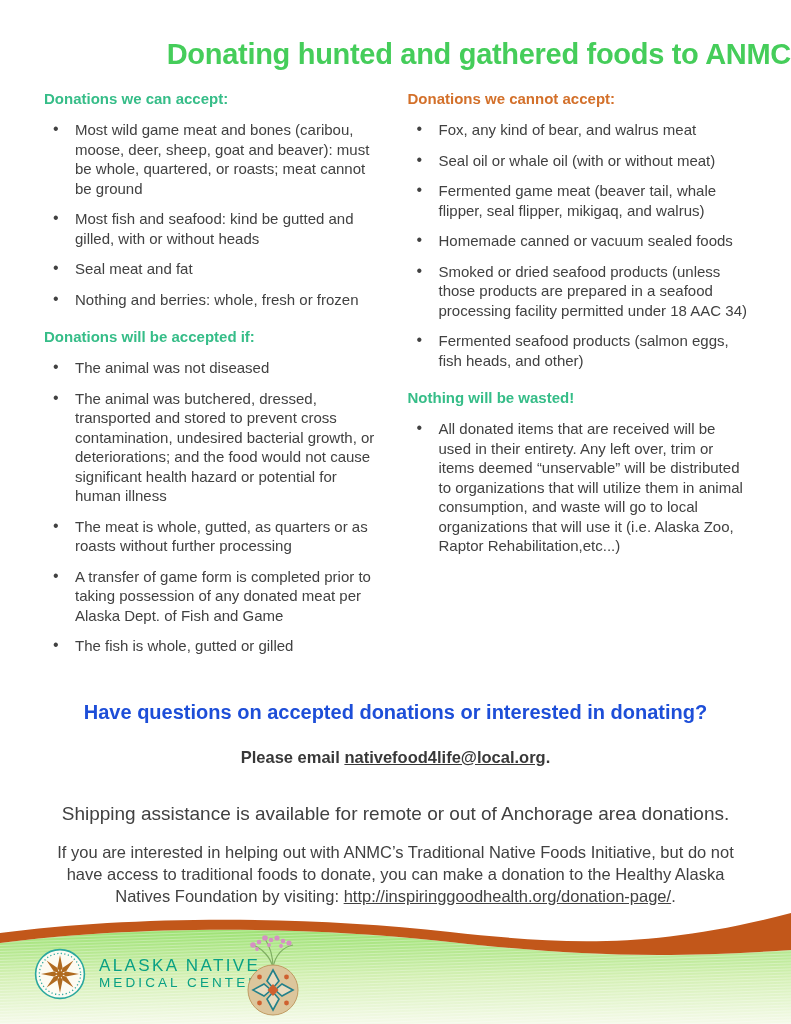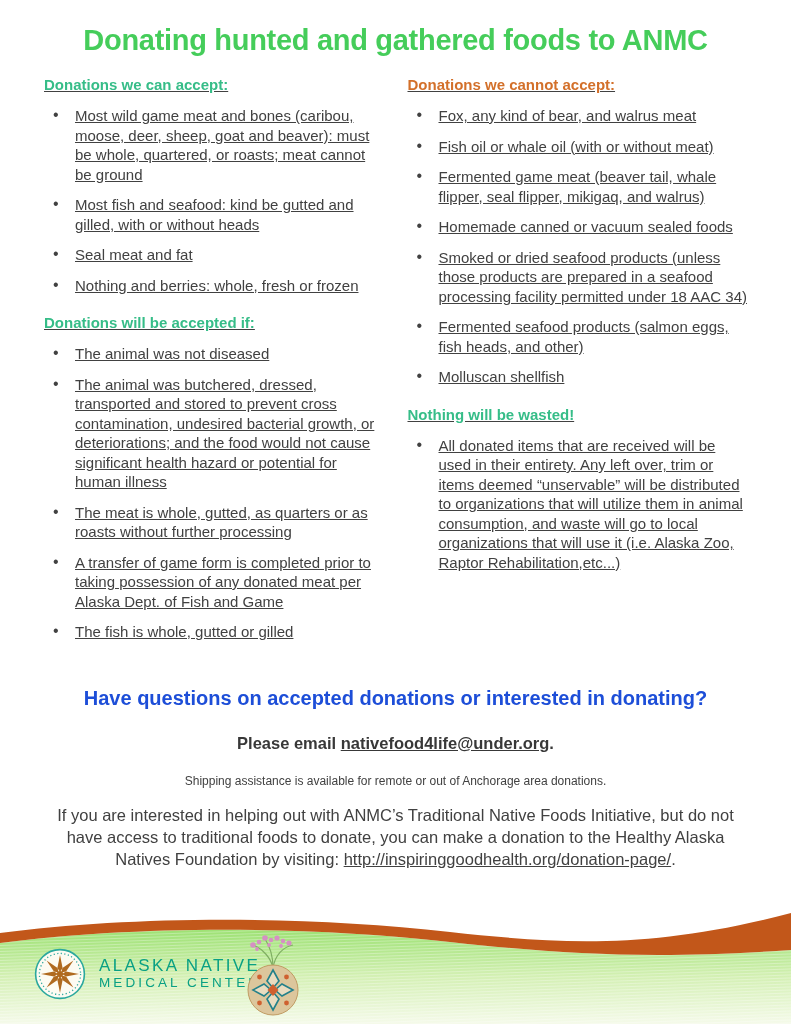--- a/index.html
+++ b/index.html
@@ -7,37 +7,36 @@
   .page {
     width: 791px; height: 1024px;
     margin: 0 auto;
     position: relative;
     background: #ffffff;
     overflow: hidden;
     font-family: "Liberation Sans", "DejaVu Sans", sans-serif;
     color: #414141;
   }
   .page-title {
-    margin: 0; padding-top: 24px;
-    text-align: center;
+    margin: 0; padding-top: 38px;
+    text-align: right;
     font-size: 29px; font-weight: bold;
     letter-spacing: -0.3px;
     color: #45cd5a;
   }
   .intro {
     margin: 13px 44px 0 44px;
     font-size: 16.5px; line-height: 1.35;
     color: #414141;
   }
   .columns {
     display: flex;
     padding: 0 44px;
     gap: 24px;
     align-items: flex-start;
-    text-decoration: underline;
   }
   .col { flex: 1 1 0; }
   .sec-heading {
     font-size: 15px; font-weight: bold;
     margin: 19px 0 13px 0;
   }
   .sec-heading.first { margin-top: 19px; }
   .sec-heading.later { }
   .teal   { color: #36bd88; }
   .orange { color: #d3702a; }
@@ -61,21 +60,21 @@
   .cta-question {
     font-size: 20px; font-weight: bold;
     color: #1d4ed8;
   }
   .cta-email {
     margin-top: 24px;
     font-size: 16.5px; font-weight: bold;
     color: #383838;
   }
   .cta-email a { color: inherit; text-decoration: underline; }
-  .cta-shipping { margin-top: 21px; font-size: 12px; }
+  .cta-shipping { margin-top: 36px; font-size: 19px; }
   .cta-donate {
     margin: 16px auto 0 auto;
     width: 706px;
     font-size: 16.5px; line-height: 1.35;
   }
   .cta-donate a { color: inherit; text-decoration: underline; }
   .footer {
     position: absolute; left: 0; bottom: 0;
     width: 791px; height: 116px;
   }
@@ -116,40 +115,39 @@
         <li>The meat is whole, gutted, as quarters or as roasts without further processing</li>
         <li>A transfer of game form is completed prior to taking possession of any donated meat per Alaska Dept. of Fish and Game</li>
         <li>The fish is whole, gutted or gilled</li>
       </ul>
     </div>
 
     <div class="col">
       <div class="sec-heading first orange">Donations we cannot accept:</div>
       <ul class="bullets">
         <li>Fox, any kind of bear, and walrus meat</li>
-        <li>Fish oil or whale oil (with or without meat)</li>
+        <li>Seal oil or whale oil (with or without meat)</li>
         <li>Fermented game meat (beaver tail, whale flipper, seal flipper, mikigaq, and walrus)</li>
         <li>Homemade canned or vacuum sealed foods</li>
         <li>Smoked or dried seafood products (unless those products are prepared in a seafood processing facility permitted under 18 AAC 34)</li>
         <li>Fermented seafood products (salmon eggs, fish heads, and other)</li>
-        <li>Molluscan shellfish</li>
       </ul>
 
       <div class="sec-heading later teal">Nothing will be wasted!</div>
       <ul class="bullets">
         <li>All donated items that are received will be used in their entirety. Any left over, trim or items deemed “unservable” will be distributed to organizations that will utilize them in animal consumption, and waste will go to local organizations that will use it (i.e. Alaska Zoo, Raptor Rehabilitation,etc...)</li>
       </ul>
     </div>
 
   </div>
 
   <div class="cta">
     <div class="cta-question">Have questions on accepted donations or interested in donating?</div>
     <div class="cta-email">
-      <span>Please email </span><a href="#">nativefood4life@under.org</a><span>.</span>
+      <span>Please email </span><a href="#">nativefood4life@local.org</a><span>.</span>
     </div>
     <div class="cta-shipping">Shipping assistance is available for remote or out of Anchorage area donations.</div>
     <div class="cta-donate">
       <span>If you are interested in helping out with ANMC’s Traditional Native Foods Initiative, but do not have access to traditional foods to donate, you can make a donation to the Healthy Alaska Natives Foundation by visiting: </span><a href="#">http://inspiringgoodhealth.org/donation-page/</a><span>.</span>
     </div>
   </div>
 
   <div class="footer">
     <svg class="wave" width="791" height="116" viewBox="0 0 791 116" xmlns="http://www.w3.org/2000/svg" aria-hidden="true">
       <defs>

